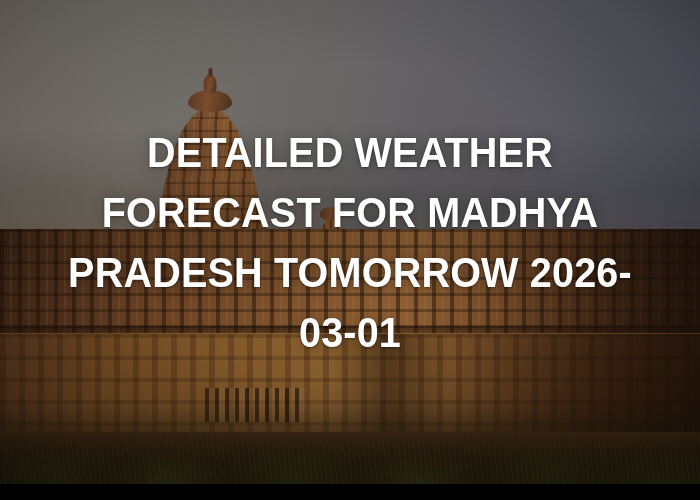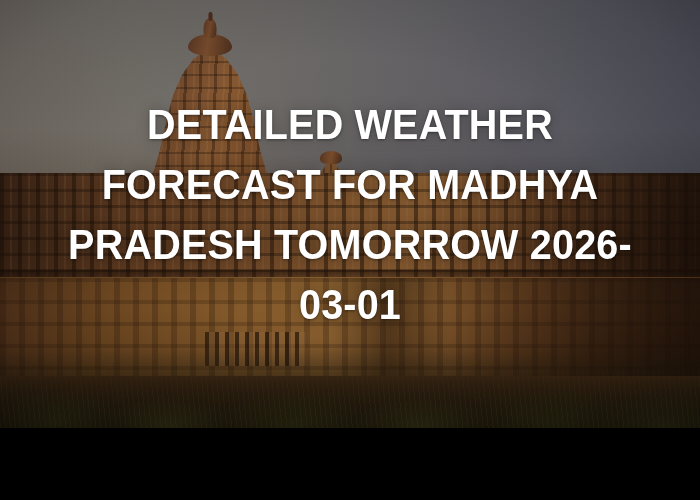--- a/index.html
+++ b/index.html
@@ -3,21 +3,21 @@
 <meta charset="utf-8">
 <style>
   html, body {
     margin: 0;
     padding: 0;
     background: #000;
   }
   #hero {
     position: relative;
     width: 700px;
-    height: 428px;
+    height: 484px;
     overflow: hidden;
     font-family: "Liberation Sans", sans-serif;
     background: #0f172a;
   }
 
   
   .sky {
     position: absolute;
     inset: 0;
     background:

